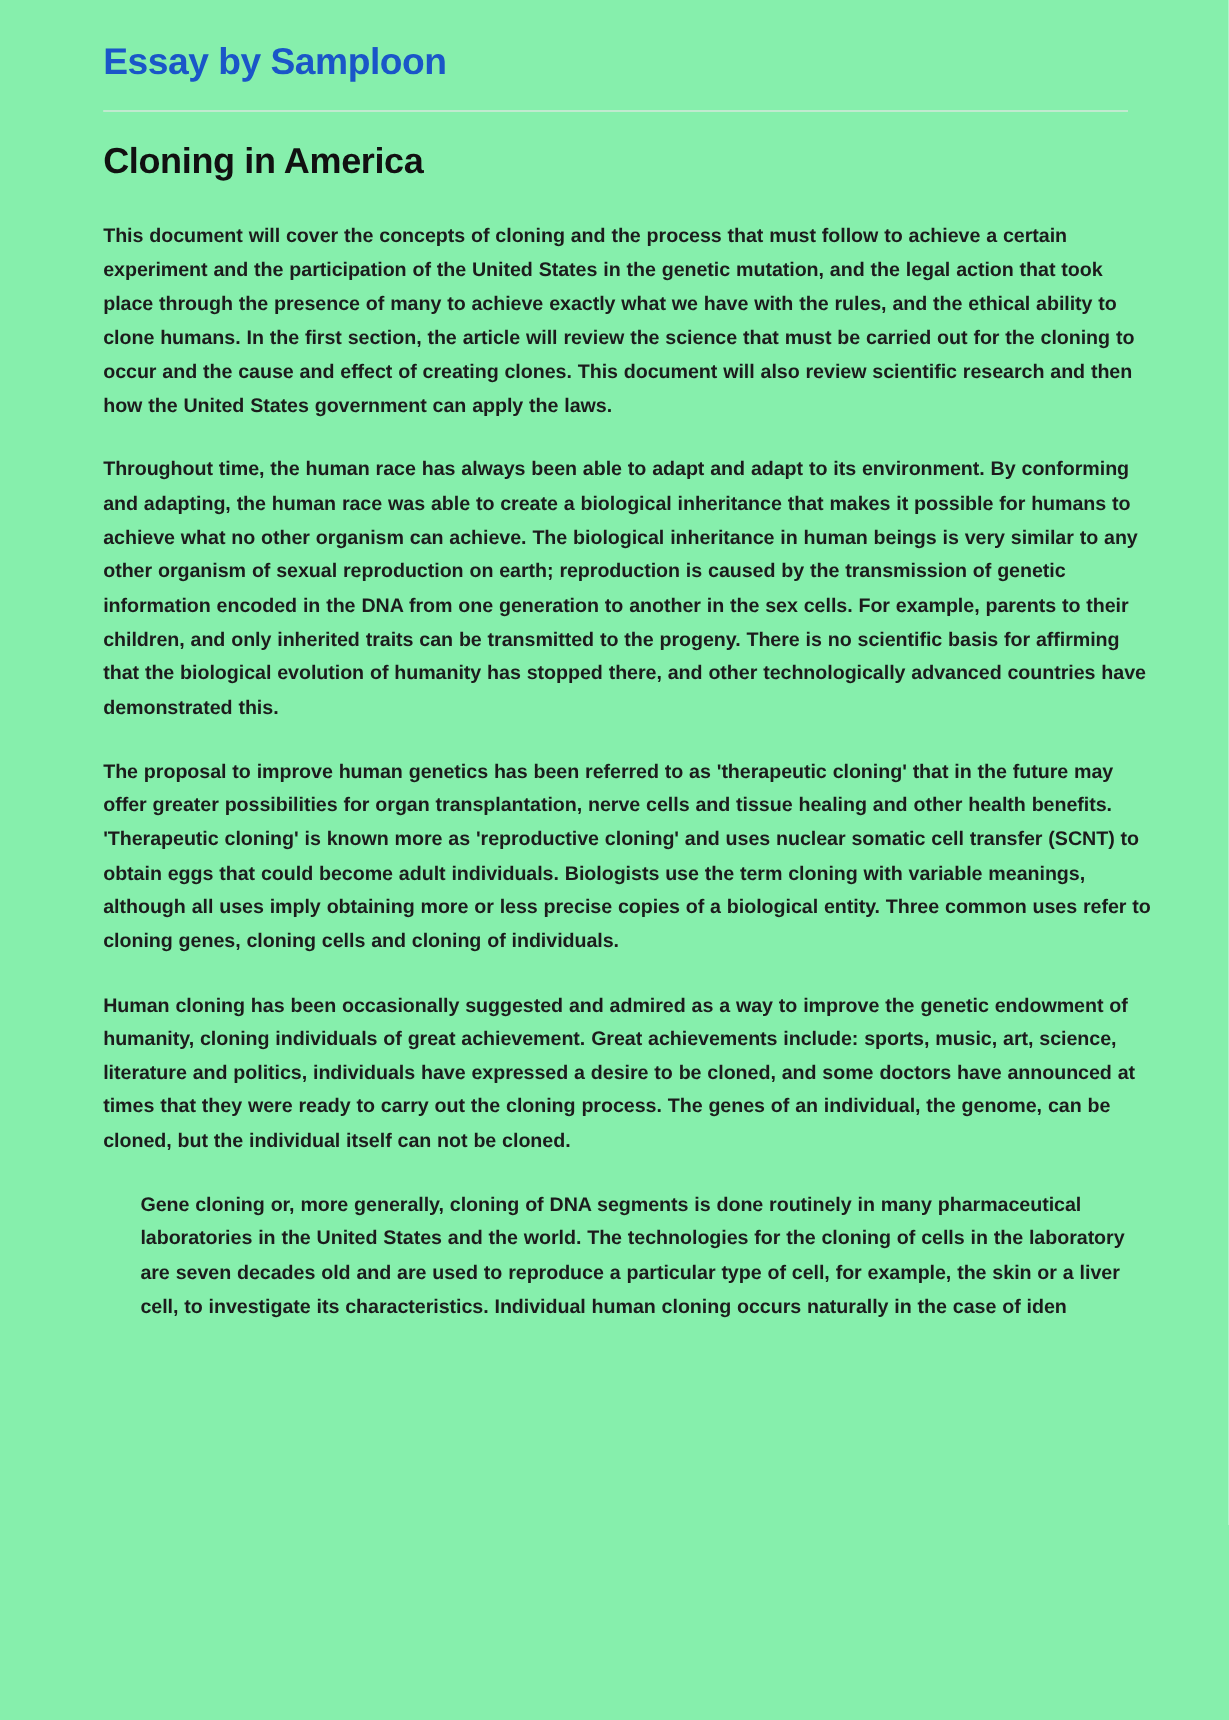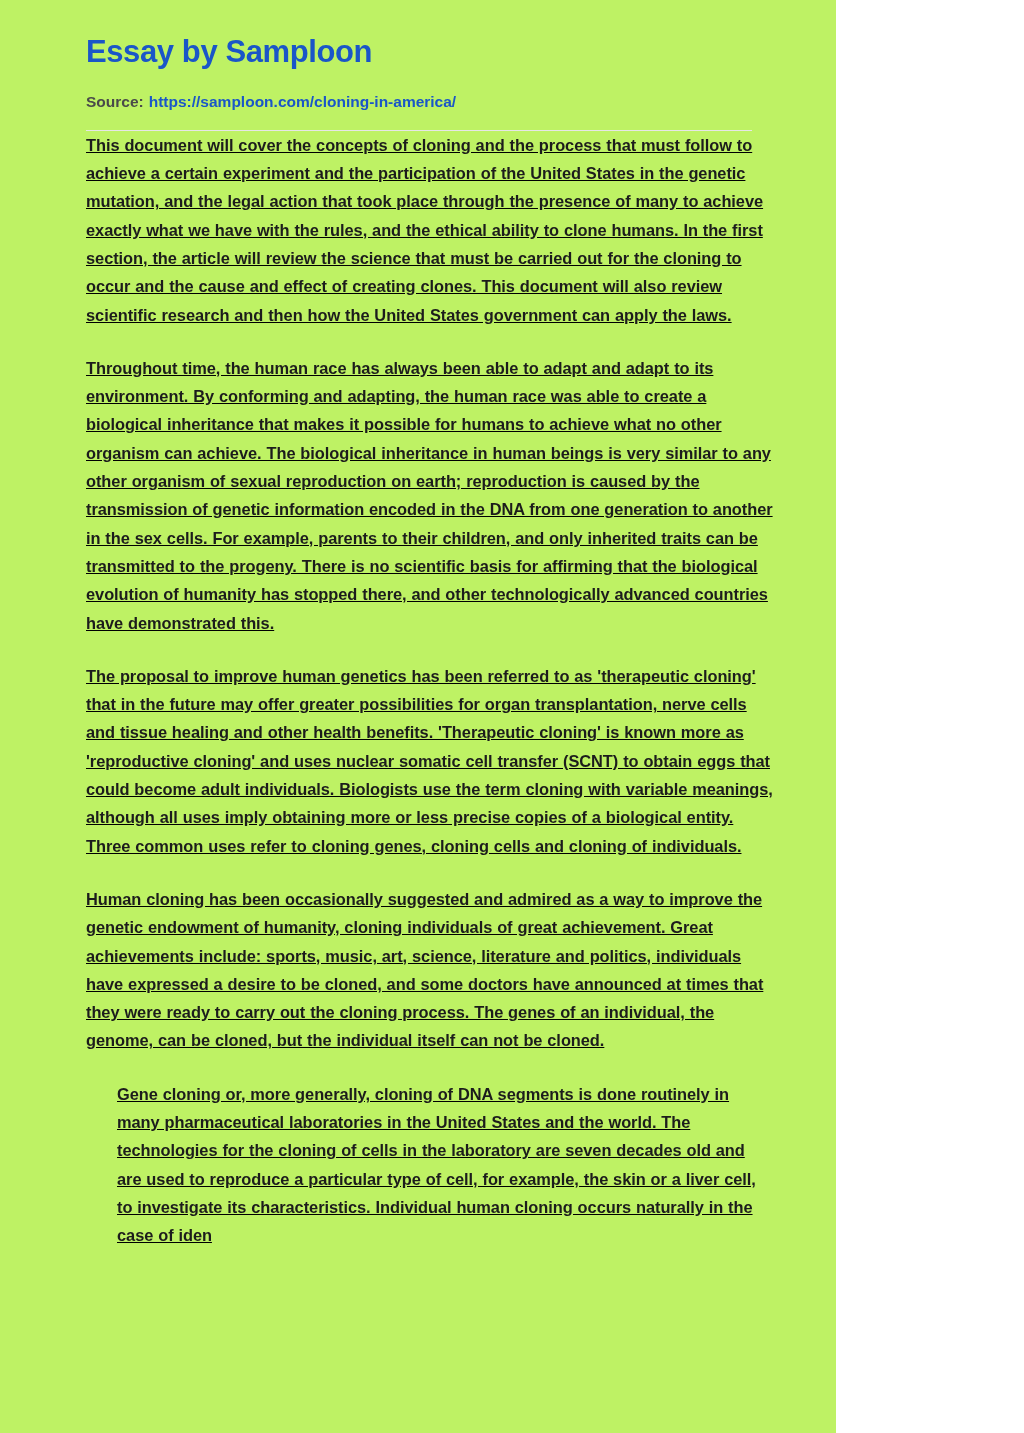--- a/index.html
+++ b/index.html
@@ -13,25 +13,25 @@
 
   body {
     width: 1024px;
     height: 1433px;
     overflow: hidden;
     font-family: "Liberation Sans", "DejaVu Sans", sans-serif;
     -webkit-font-smoothing: antialiased;
   }
 
   .page {
-    width: 836px;
+    width: 1024px;
     min-height: 1433px;
     padding: 0;
     position: relative;
-    background: #bef264;
+    background: #86efac;
   }
 
   
   .doc-header {
     padding: 34px 84px 0 86px;
   }
 
   .brand {
     font-size: 31px;
     font-weight: 700;
@@ -75,21 +75,20 @@
     font-size: 30px;
     font-weight: 700;
     color: #111111;
     letter-spacing: -0.3px;
     line-height: 1.2;
   }
 
   
   .doc-body {
     padding: 0 62px 0 86px;
-    text-decoration: underline;
   }
 
   .doc-body p {
     margin: 0 0 25px 0;
     font-size: 16.4px;
     font-weight: 600;
     color: #1c1c1c;
     line-height: 28.3px;
     letter-spacing: -0.05px;
     text-align: left;
@@ -102,27 +101,25 @@
   }
 </style>
 </head>
 <body>
 
 <div class="page">
 
   <div class="doc-header">
     <div class="brand">Essay by Samploon</div>
 
-    <div class="source-line">
-      <span class="source-label">Source:</span><a class="source-url" href="#">https://samploon.com/cloning-in-america/</a>
-    </div>
   </div>
 
   <hr class="divider">
 
+  <h1 class="doc-title">Cloning in America</h1>
 
   <div class="doc-body">
     <p>This document will cover the concepts of cloning and the process that must follow to achieve a certain experiment and the participation of the United States in the genetic mutation, and the legal action that took place through the presence of many to achieve exactly what we have with the rules, and the ethical ability to clone humans. In the first section, the article will review the science that must be carried out for the cloning to occur and the cause and effect of creating clones. This document will also review scientific research and then how the United States government can apply the laws.</p>
     <p>Throughout time, the human race has always been able to adapt and adapt to its environment. By conforming and adapting, the human race was able to create a biological inheritance that makes it possible for humans to achieve what no other organism can achieve. The biological inheritance in human beings is very similar to any other organism of sexual reproduction on earth; reproduction is caused by the transmission of genetic information encoded in the DNA from one generation to another in the sex cells. For example, parents to their children, and only inherited traits can be transmitted to the progeny. There is no scientific basis for affirming that the biological evolution of humanity has stopped there, and other technologically advanced countries have demonstrated this.</p>
     <p>The proposal to improve human genetics has been referred to as 'therapeutic cloning' that in the future may offer greater possibilities for organ transplantation, nerve cells and tissue healing and other health benefits. 'Therapeutic cloning' is known more as 'reproductive cloning' and uses nuclear somatic cell transfer (SCNT) to obtain eggs that could become adult individuals. Biologists use the term cloning with variable meanings, although all uses imply obtaining more or less precise copies of a biological entity. Three common uses refer to cloning genes, cloning cells and cloning of individuals.</p>
     <p>Human cloning has been occasionally suggested and admired as a way to improve the genetic endowment of humanity, cloning individuals of great achievement. Great achievements include: sports, music, art, science, literature and politics, individuals have expressed a desire to be cloned, and some doctors have announced at times that they were ready to carry out the cloning process. The genes of an individual, the genome, can be cloned, but the individual itself can not be cloned.</p>
     <p>Gene cloning or, more generally, cloning of DNA segments is done routinely in many pharmaceutical laboratories in the United States and the world. The technologies for the cloning of cells in the laboratory are seven decades old and are used to reproduce a particular type of cell, for example, the skin or a liver cell, to investigate its characteristics. Individual human cloning occurs naturally in the case of iden</p>
   </div>
 
 </div>

